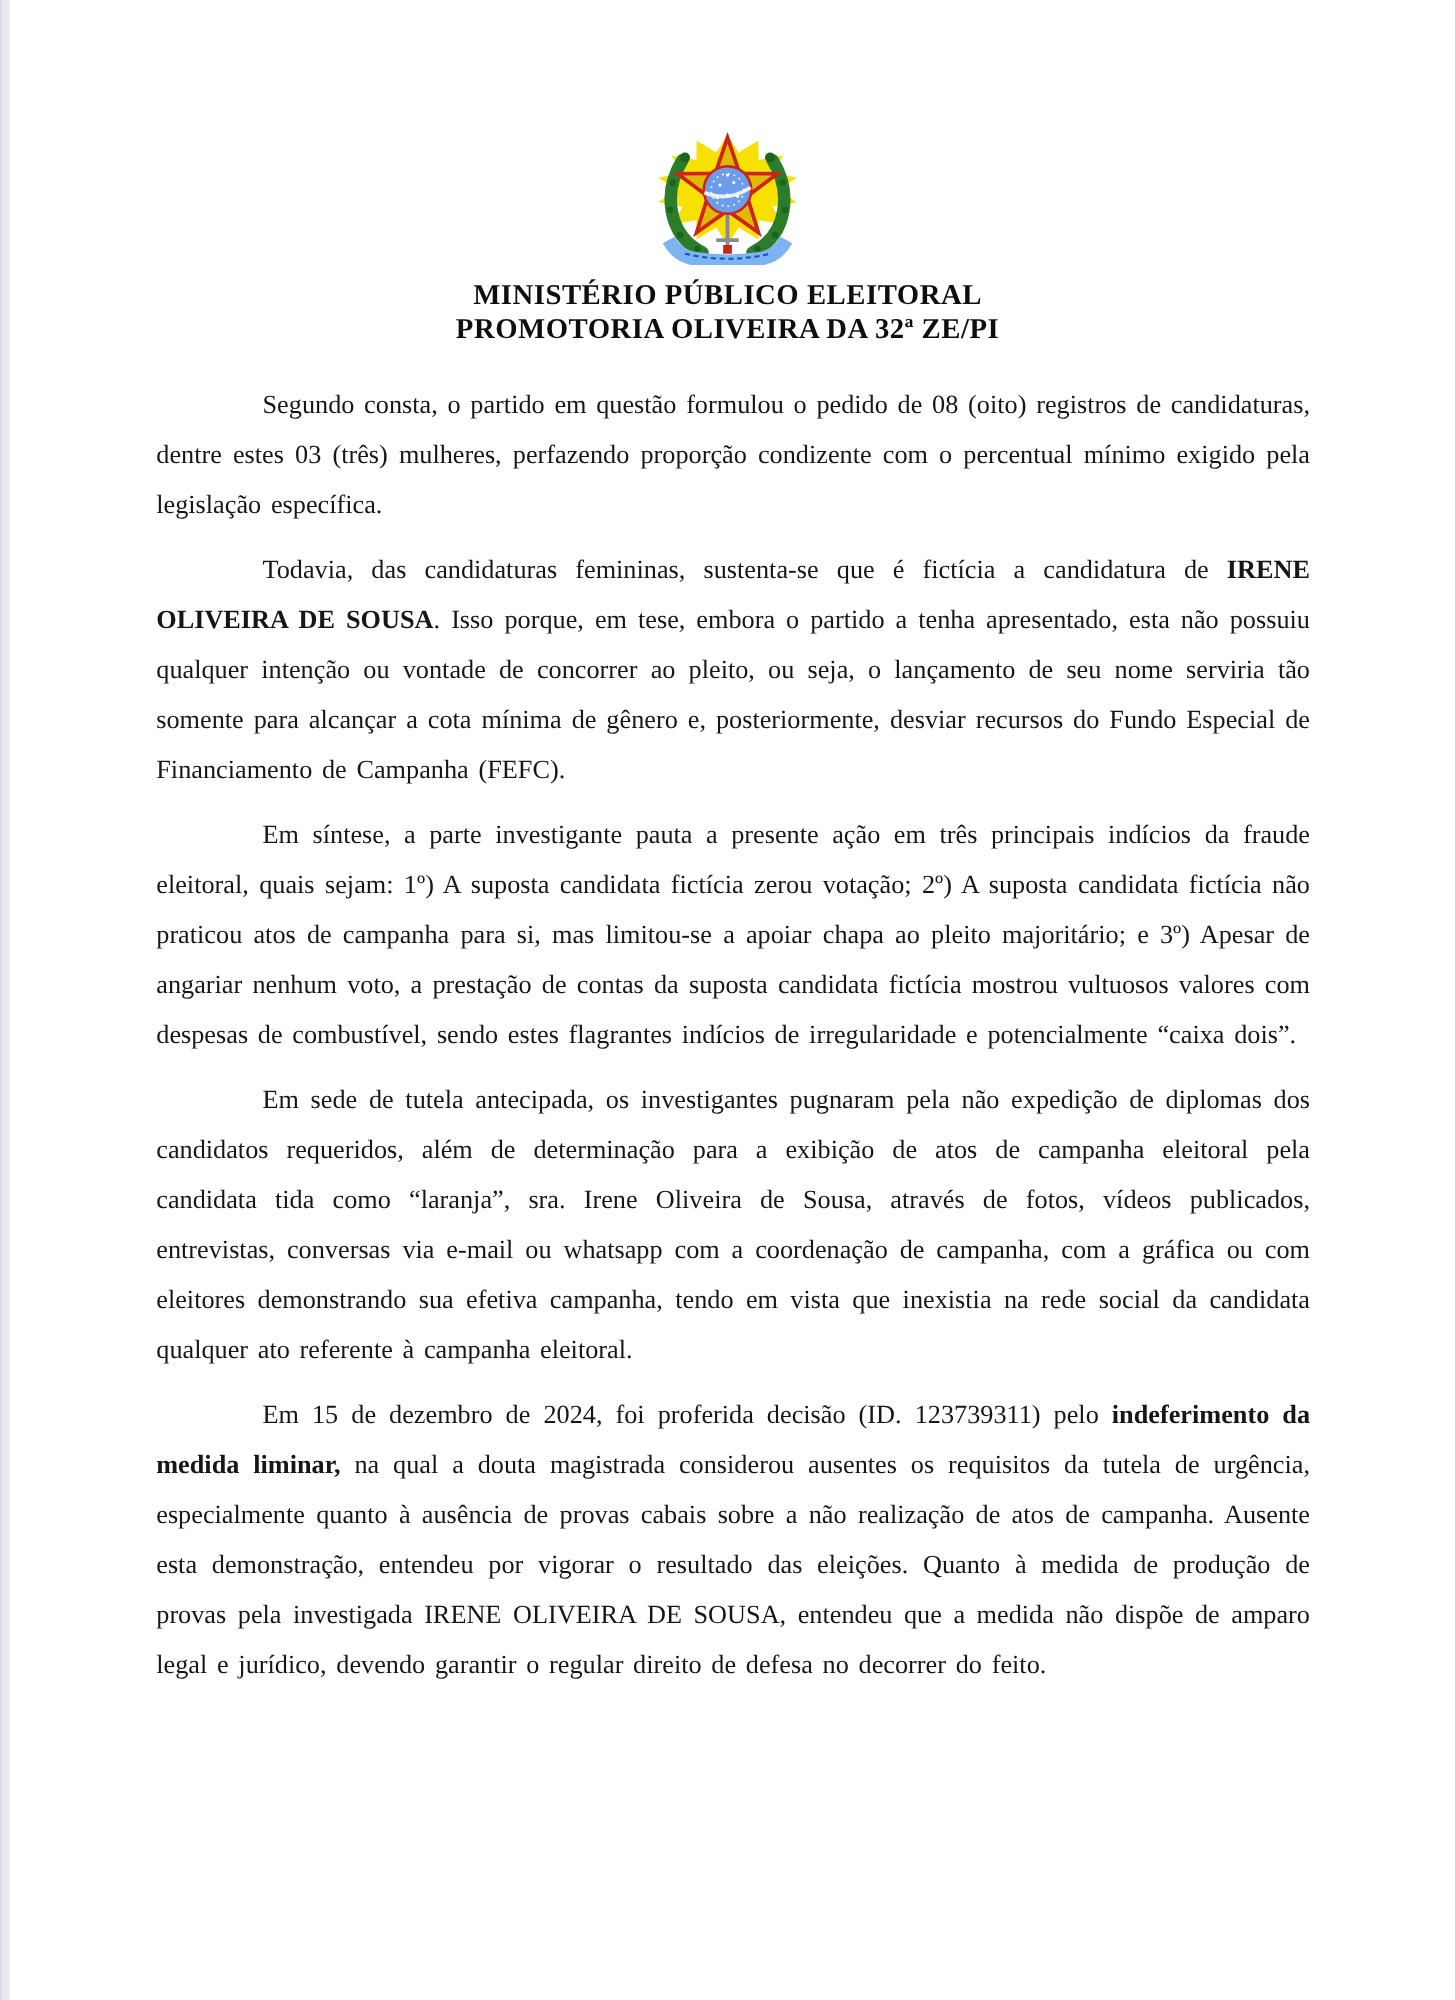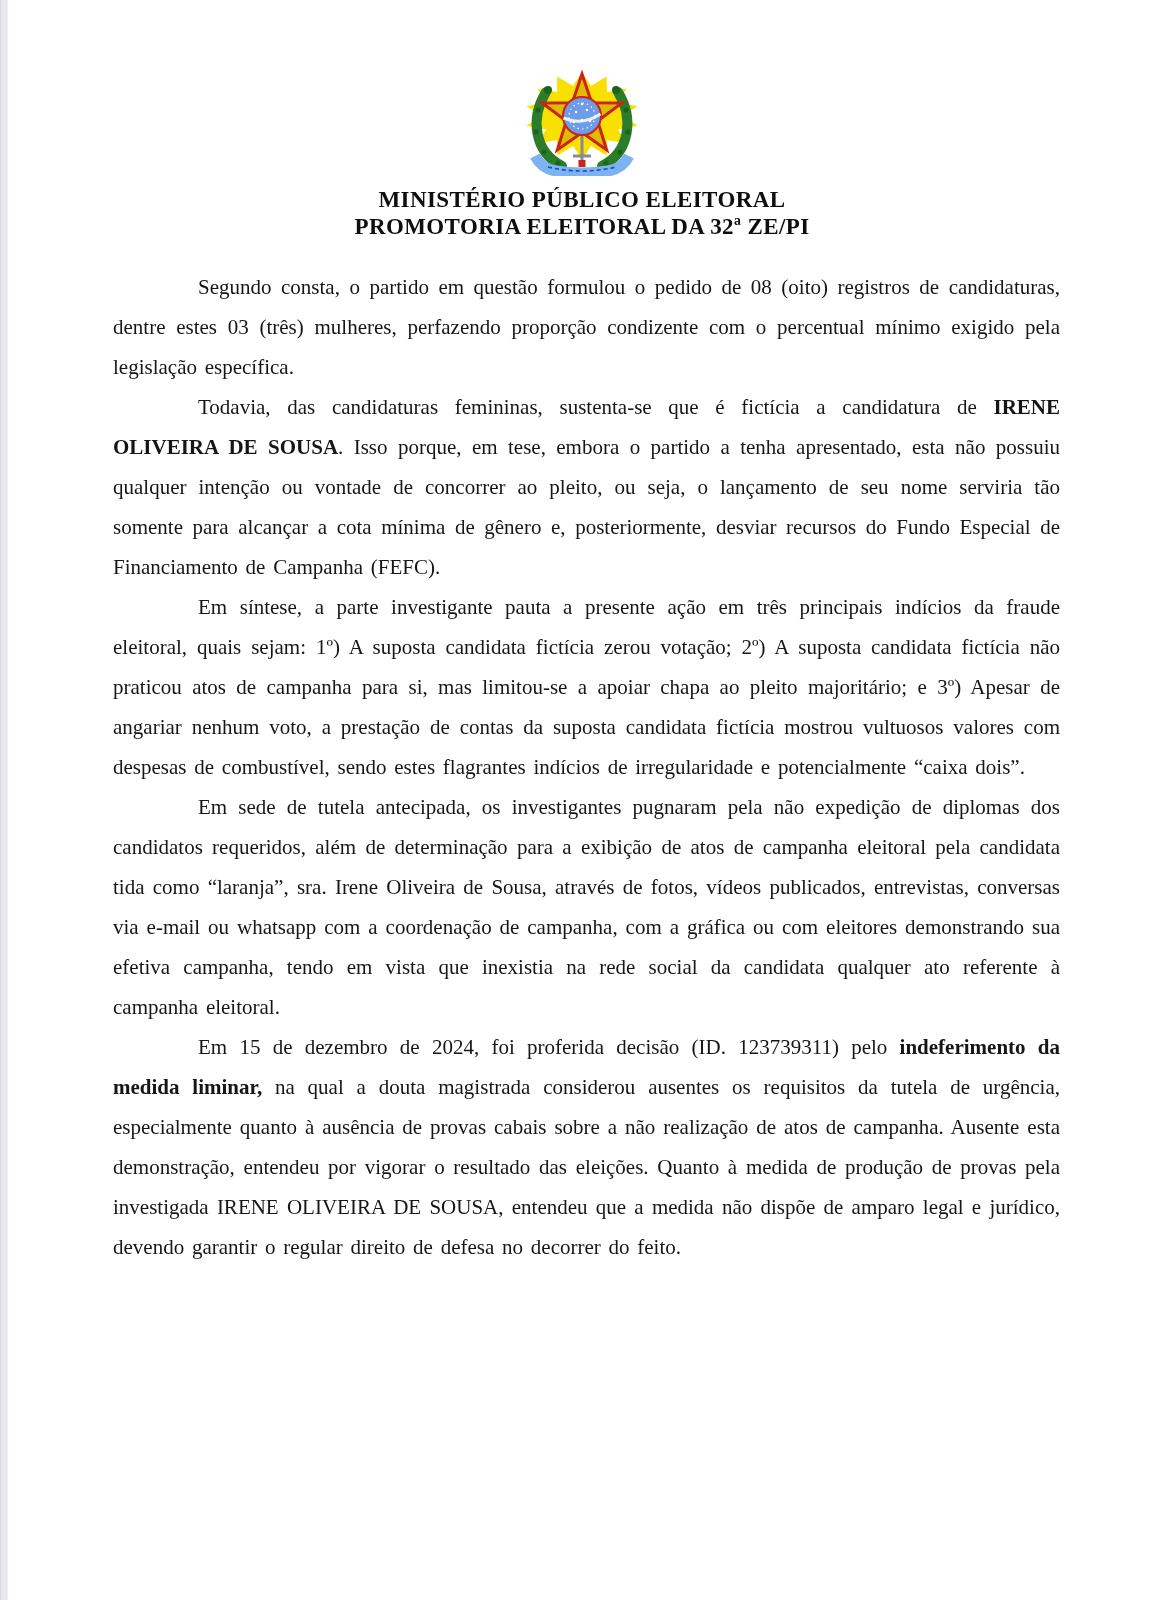--- a/index.html
+++ b/index.html
@@ -8,34 +8,34 @@
     width:1164px;height:1600px;
     background:#ffffff;
     overflow:hidden;
     font-family:"Liberation Serif","DejaVu Serif",serif;
     color:#161616;
   }
   .edge-strip{
     position:absolute;left:0;top:0;width:8px;height:100%;
     background:linear-gradient(to right,#d6d6de 0,#e9e9ef 2px,#e9e9ef 7px,#f6f6f9 8px);
   }
-  header{padding-top:70px;text-align:center;}
+  header{padding-top:106px;text-align:center;}
   .emblem{width:120px;height:106px;display:block;margin:0 auto;}
   .org-title,.org-subtitle{
     font-weight:700;font-size:23px;line-height:27px;
     letter-spacing:0.4px;color:#0e0e0e;
   }
   .org-title{margin-top:10px;}
   .doc-body{
     margin:27px 104px 0 113px;
     width:947px;
     font-size:21px;line-height:40px;
     text-align:justify;
   }
-  .doc-body p{margin:0;text-indent:85px;word-spacing:0.12em;}
+  .doc-body p{margin:12px;text-indent:85px;word-spacing:0.12em;}
   .doc-body .b{font-weight:700;}
   
   .em-burst{fill:var(--em-yellow,#f8e000);}
   .em-wreath path{stroke:var(--em-green,#2b7c2b);stroke-width:10;fill:none;stroke-linecap:round;}
   .em-wreath circle{fill:var(--em-leaf,#1c641c);}
   .em-star{fill:var(--em-star_fill,#debb00);stroke:var(--em-red,#cc2418);stroke-width:3;stroke-miterlimit:12;}
   .em-globe{fill:var(--em-globe_blue,#6d9ce8);stroke:var(--em-red,#cc2418);stroke-width:2;}
   .em-globe-ring{fill:none;stroke:#ffffff;stroke-width:1.2;stroke-dasharray:1.5 3.2;}
   .em-globe-band{fill:none;stroke:rgba(255,255,255,.85);stroke-width:3;}
   .em-globe-star{fill:#ffffff;}
@@ -90,21 +90,21 @@
         <circle class="em-globe-star" cx="60" cy="34" r="1.3"></circle>
       </g>
 
       <g>
         <path class="em-ribbon" d="M13,86 Q20,99 34,101 Q47,103 60,103 Q73,103 86,101 Q100,99 107,86"></path>
         <path class="em-ribbon-text" d="M26,97 Q60,105 94,97"></path>
       </g>
     </svg>
 
     <div class="org-title">MINISTÉRIO PÚBLICO ELEITORAL</div>
-    <div class="org-subtitle">PROMOTORIA ELEITORAL DA 32ª ZE/PI</div>
+    <div class="org-subtitle">PROMOTORIA OLIVEIRA DA 32ª ZE/PI</div>
   </header>
 
   <main class="doc-body">
       <p><span>Segundo consta, o partido em questão formulou o pedido de 08 (oito) registros de candidaturas, dentre estes 03 (três) mulheres, perfazendo proporção condizente com o percentual mínimo exigido pela legislação específica.</span></p>
       <p><span>Todavia, das candidaturas femininas, sustenta-se que é fictícia a candidatura de </span><span class="b">IRENE OLIVEIRA DE SOUSA</span><span>. Isso porque, em tese, embora o partido a tenha apresentado, esta não possuiu qualquer intenção ou vontade de concorrer ao pleito, ou seja, o lançamento de seu nome serviria tão somente para alcançar a cota mínima de gênero e, posteriormente, desviar recursos do Fundo Especial de Financiamento de Campanha (FEFC).</span></p>
       <p><span>Em síntese, a parte investigante pauta a presente ação em três principais indícios da fraude eleitoral, quais sejam: 1º) A suposta candidata fictícia zerou votação; 2º) A suposta candidata fictícia não praticou atos de campanha para si, mas limitou-se a apoiar chapa ao pleito majoritário; e 3º) Apesar de angariar nenhum voto, a prestação de contas da suposta candidata fictícia mostrou vultuosos valores com despesas de combustível, sendo estes flagrantes indícios de irregularidade e potencialmente “caixa dois”.</span></p>
       <p><span>Em sede de tutela antecipada, os investigantes pugnaram pela não expedição de diplomas dos candidatos requeridos, além de determinação para a exibição de atos de campanha eleitoral pela candidata tida como “laranja”, sra. Irene Oliveira de Sousa, através de fotos, vídeos publicados, entrevistas, conversas via e-mail ou whatsapp com a coordenação de campanha, com a gráfica ou com eleitores demonstrando sua efetiva campanha, tendo em vista que inexistia na rede social da candidata qualquer ato referente à campanha eleitoral.</span></p>
       <p><span>Em 15 de dezembro de 2024, foi proferida decisão (ID. 123739311) pelo </span><span class="b">indeferimento da medida liminar,</span><span> na qual a douta magistrada considerou ausentes os requisitos da tutela de urgência, especialmente quanto à ausência de provas cabais sobre a não realização de atos de campanha. Ausente esta demonstração, entendeu por vigorar o resultado das eleições. Quanto à medida de produção de provas pela investigada IRENE OLIVEIRA DE SOUSA, entendeu que a medida não dispõe de amparo legal e jurídico, devendo garantir o regular direito de defesa no decorrer do feito.</span></p>
     </main>
 </div>

